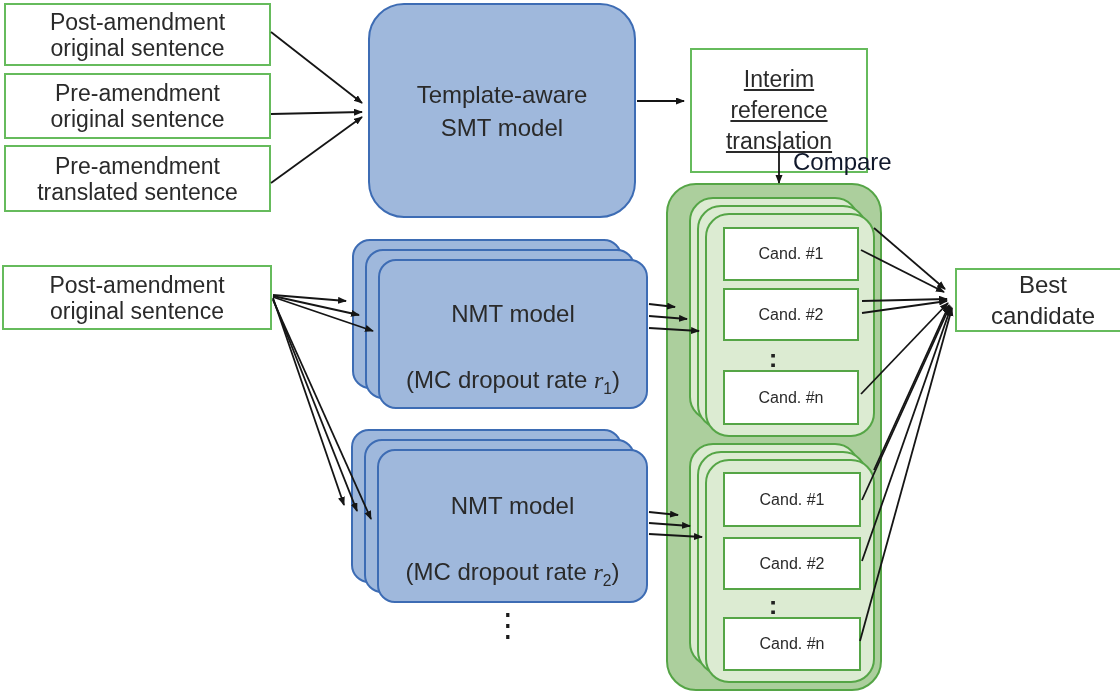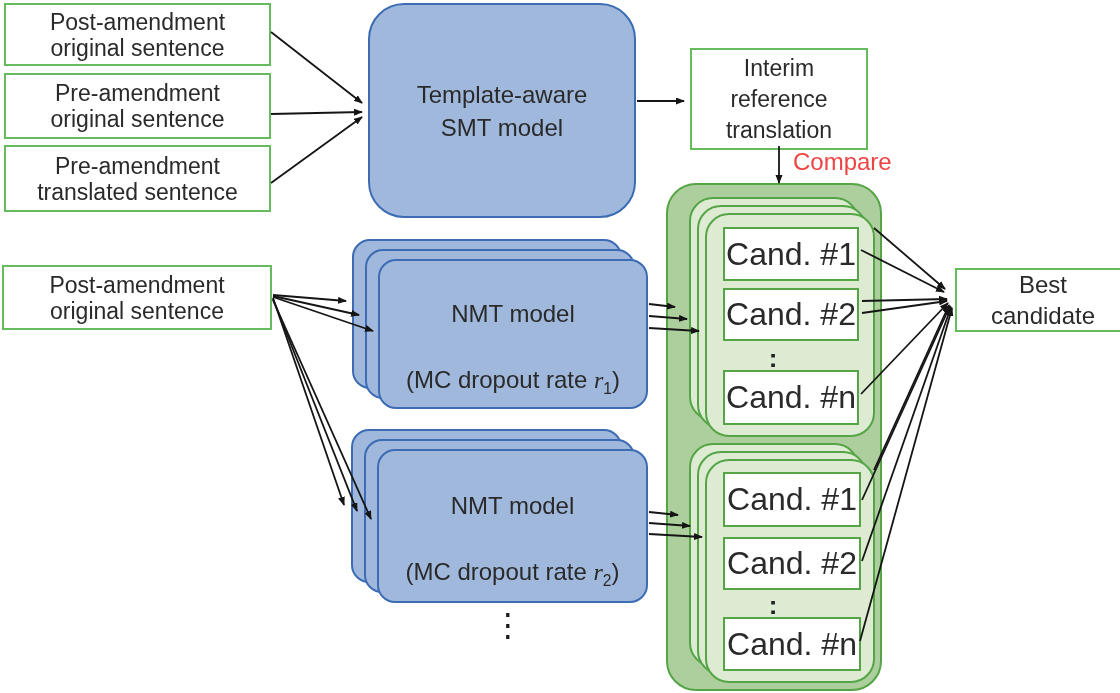--- a/index.html
+++ b/index.html
@@ -11,24 +11,24 @@
         text-align:center;white-space:pre-line;box-sizing:border-box;}
   .gbox{background:#ffffff;border:2px solid #66BB5C;font-size:23px;line-height:26px;}
   .bluebox{background:#9FB8DC;border:2.5px solid #3D6CB4;border-radius:36px;
            font-size:24px;line-height:33px;}
   .nmt-layer{position:absolute;background:#9FB8DC;border:2.5px solid #3D6CB4;
              border-radius:18px;box-sizing:border-box;}
   .container-green{position:absolute;background:#ACCF9D;border:2.5px solid #55A546;
                    border-radius:30px;box-sizing:border-box;}
   .stack-layer{position:absolute;background:#DCEBD2;border:2px solid #55A546;
                border-radius:24px;box-sizing:border-box;}
-  .cand{background:#ffffff;border:2px solid #55A546;font-size:32px;}
+  .cand{background:#ffffff;border:2px solid #55A546;font-size:16px;}
   .colon{position:absolute;font-size:26px;font-weight:bold;color:#222;
          width:40px;text-align:center;}
-  .floating-label{position:absolute;font-size:24px;color:#ef4444;}
+  .floating-label{position:absolute;font-size:24px;color:#0f172a;}
   .ellipsis{position:absolute;font-size:32px;color:#1a1a1a;letter-spacing:0;
             font-family:"DejaVu Sans",sans-serif;}
   .mvar{font-family:"Liberation Serif","DejaVu Serif",serif;font-style:italic;}
   sub{font-size:0.65em;}
   svg.overlay{position:absolute;left:0;top:0;pointer-events:none;}
   svg.overlay line{stroke:#151515;stroke-width:1.8;}
 </style>
 </head>
 <body>
 
@@ -39,21 +39,21 @@
   <div class="node gbox" style="left:4px;top:73px;width:267px;height:66px;">Pre-amendment
 original sentence</div>
   <div class="node gbox" style="left:4px;top:145px;width:267px;height:67px;">Pre-amendment
 translated sentence</div>
   <div class="node gbox" style="left:2px;top:265px;width:270px;height:65px;">Post-amendment
 original sentence</div>
 
   <div class="node bluebox" style="left:368px;top:3px;width:268px;height:215px;">Template-aware
 SMT model</div>
 
-  <div class="node gbox" style="left:690px;top:48px;width:178px;height:102px;line-height:31px;">Interim
+  <div class="node gbox" style="left:690px;top:48px;width:178px;height:125px;line-height:31px;text-decoration:underline;">Interim
 reference
 translation</div>
 
   <div class="floating-label" style="left:793px;top:148px;">Compare</div>
 
   <div>
     <div class="nmt-layer" style="left:352px;top:239px;width:270px;height:150px;"></div>
     <div class="nmt-layer" style="left:365px;top:249px;width:270px;height:150px;"></div>
     <div class="nmt-layer node" style="left:378px;top:259px;width:270px;height:150px;font-size:24px;line-height:33px;">
       <div>

